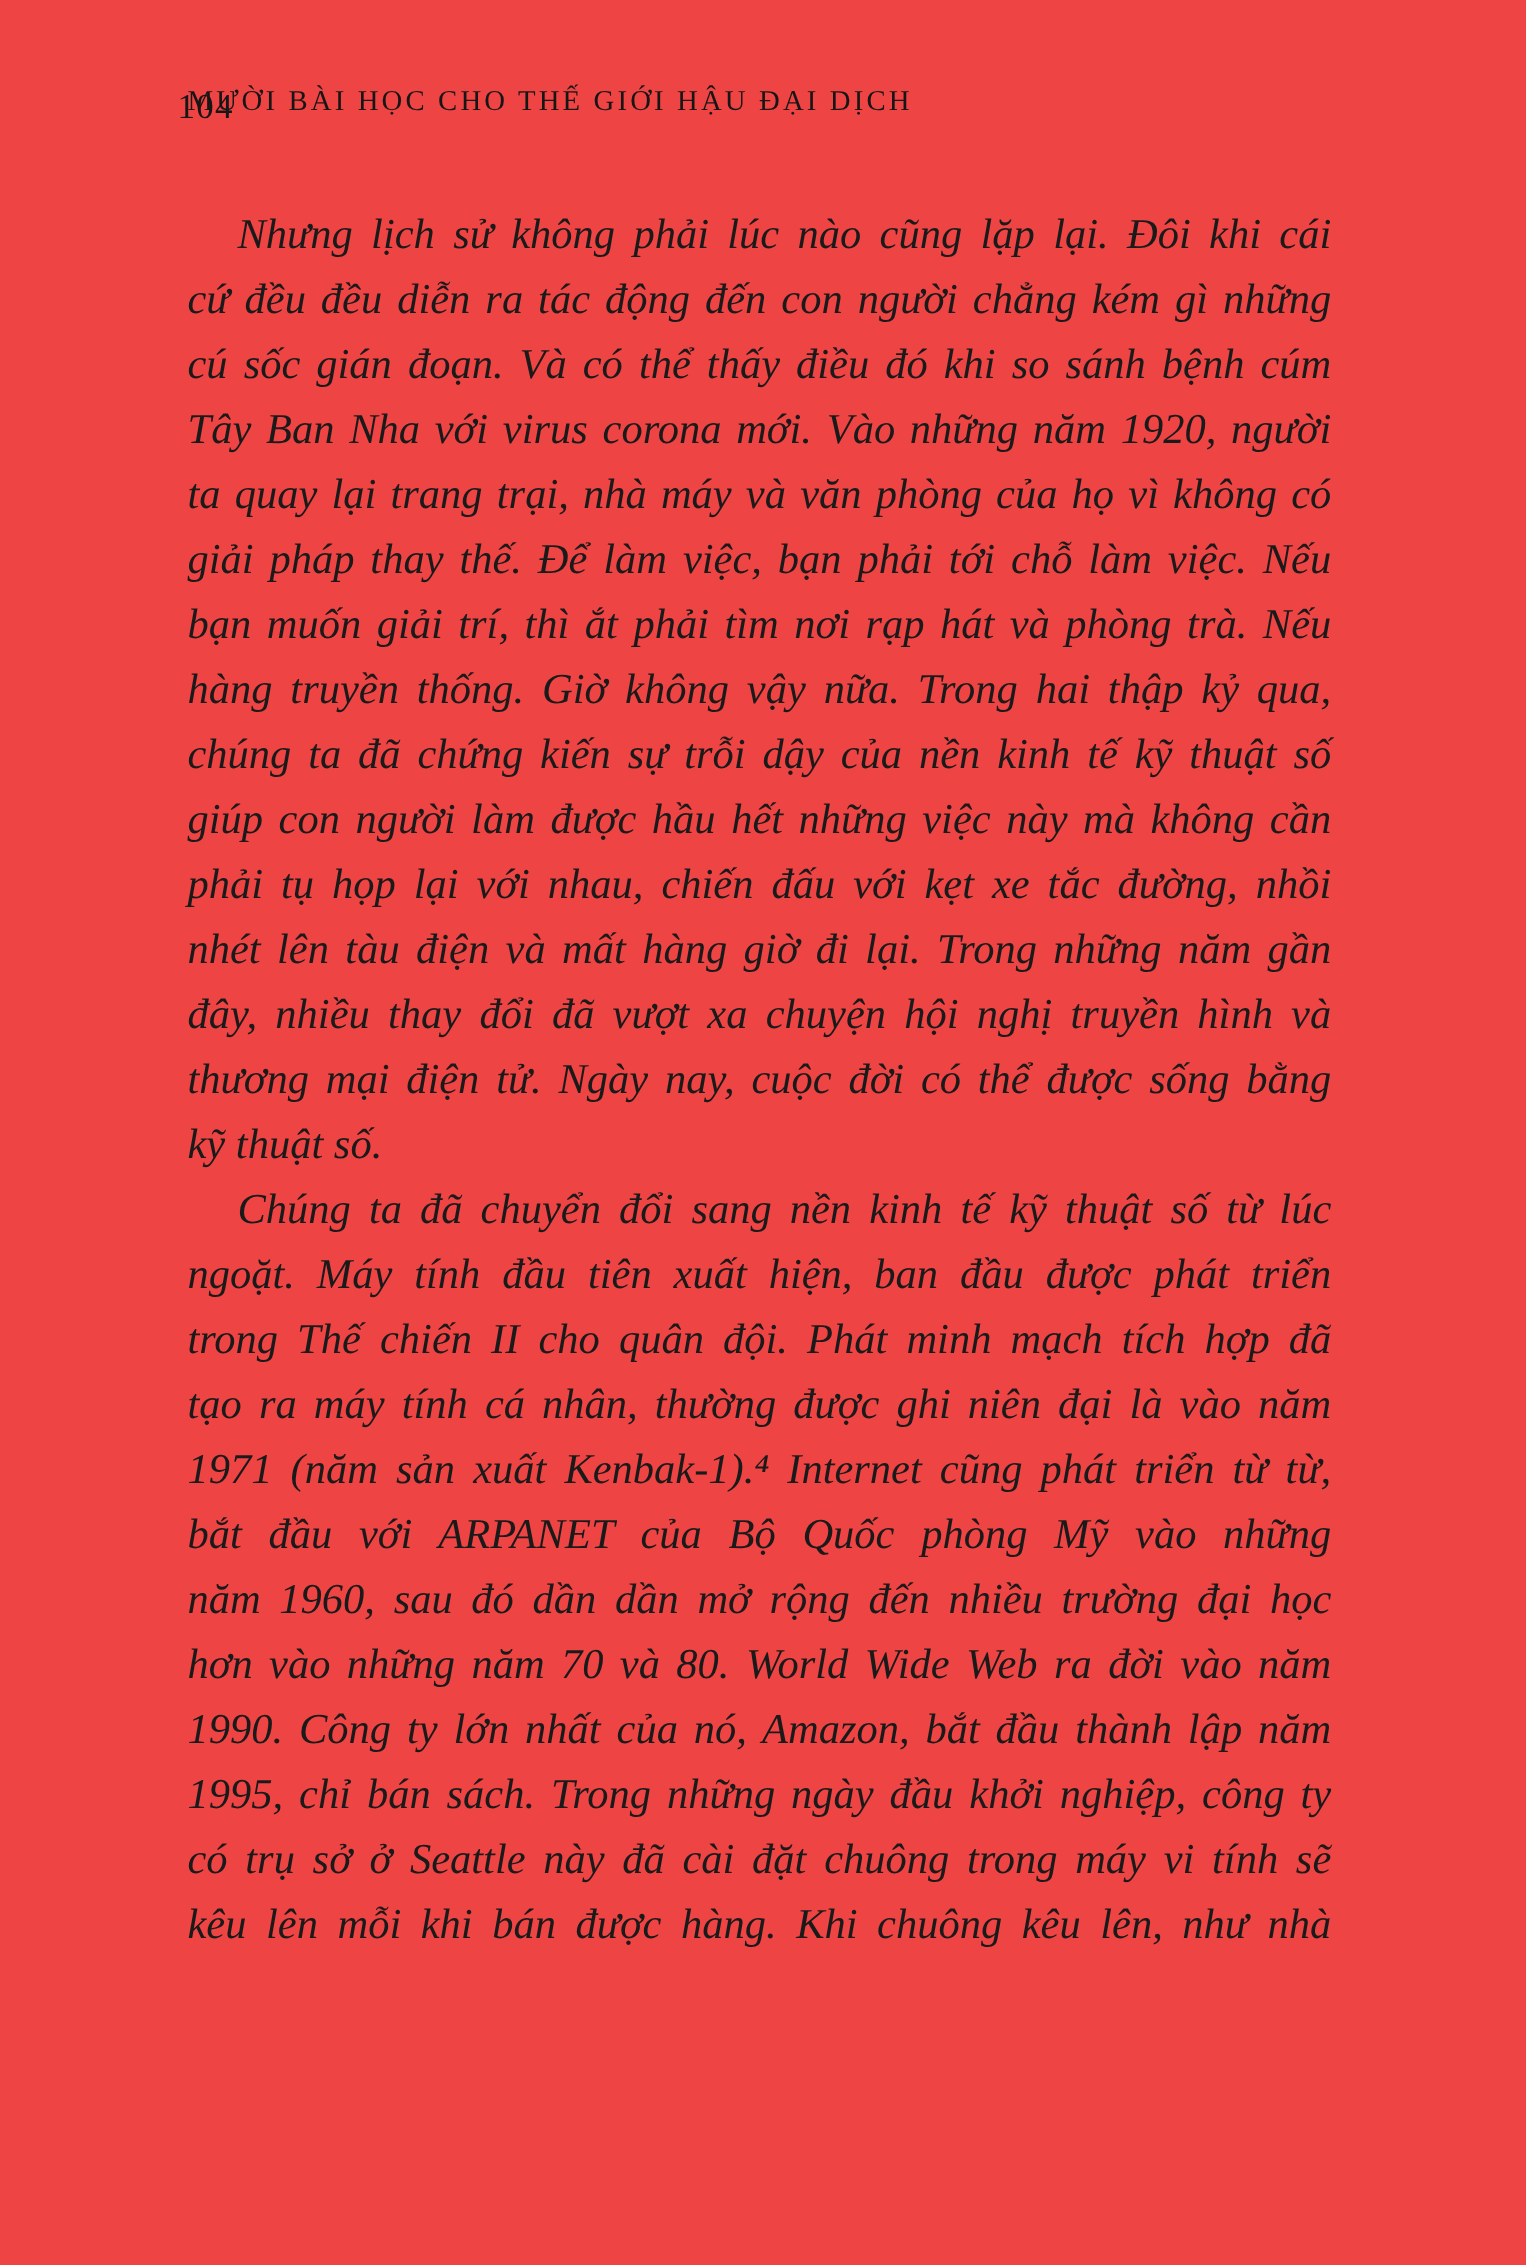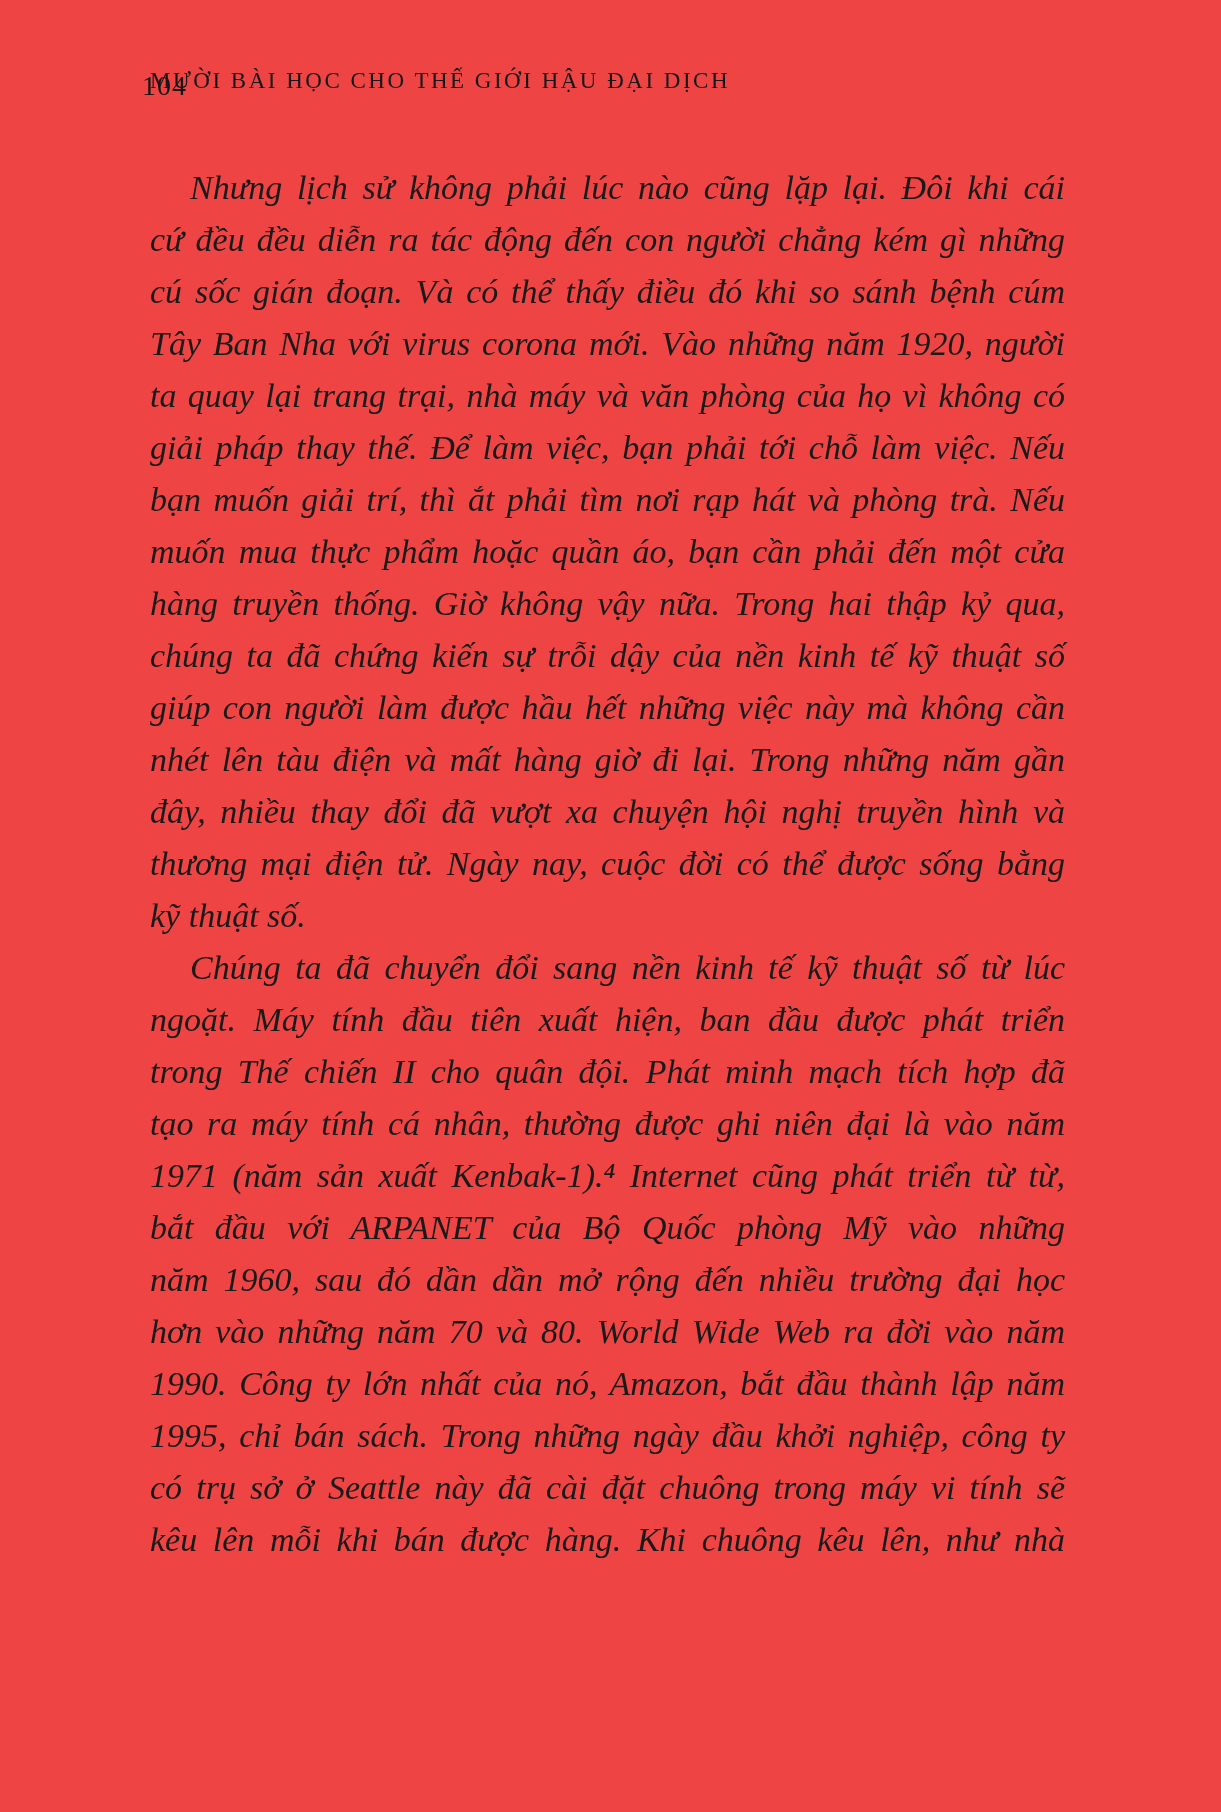--- a/index.html
+++ b/index.html
@@ -77,24 +77,24 @@
   <div class="body-text">
 
   <div class="paragraph">
         <div class="line indent">Nhưng lịch sử không phải lúc nào cũng lặp lại. Đôi khi cái</div>
         <div class="line">cứ đều đều diễn ra tác động đến con người chẳng kém gì những</div>
         <div class="line">cú sốc gián đoạn. Và có thể thấy điều đó khi so sánh bệnh cúm</div>
         <div class="line">Tây Ban Nha với virus corona mới. Vào những năm 1920, người</div>
         <div class="line">ta quay lại trang trại, nhà máy và văn phòng của họ vì không có</div>
         <div class="line">giải pháp thay thế. Để làm việc, bạn phải tới chỗ làm việc. Nếu</div>
         <div class="line">bạn muốn giải trí, thì ắt phải tìm nơi rạp hát và phòng trà. Nếu</div>
-        <div class="line">muốn mua thực phẩm hoặc quần áo, bạn cần phải đến một cửa</div>
         <div class="line">hàng truyền thống. Giờ không vậy nữa. Trong hai thập kỷ qua,</div>
         <div class="line">chúng ta đã chứng kiến sự trỗi dậy của nền kinh tế kỹ thuật số</div>
         <div class="line">giúp con người làm được hầu hết những việc này mà không cần</div>
+        <div class="line">phải tụ họp lại với nhau, chiến đấu với kẹt xe tắc đường, nhồi</div>
         <div class="line">nhét lên tàu điện và mất hàng giờ đi lại. Trong những năm gần</div>
         <div class="line">đây, nhiều thay đổi đã vượt xa chuyện hội nghị truyền hình và</div>
         <div class="line">thương mại điện tử. Ngày nay, cuộc đời có thể được sống bằng</div>
         <div class="line last-flush">kỹ thuật số.</div>
       </div>
       <div class="paragraph">
         <div class="line indent">Chúng ta đã chuyển đổi sang nền kinh tế kỹ thuật số từ lúc</div>
         <div class="line">ngoặt. Máy tính đầu tiên xuất hiện, ban đầu được phát triển</div>
         <div class="line">trong Thế chiến II cho quân đội. Phát minh mạch tích hợp đã</div>
         <div class="line">tạo ra máy tính cá nhân, thường được ghi niên đại là vào năm</div>

